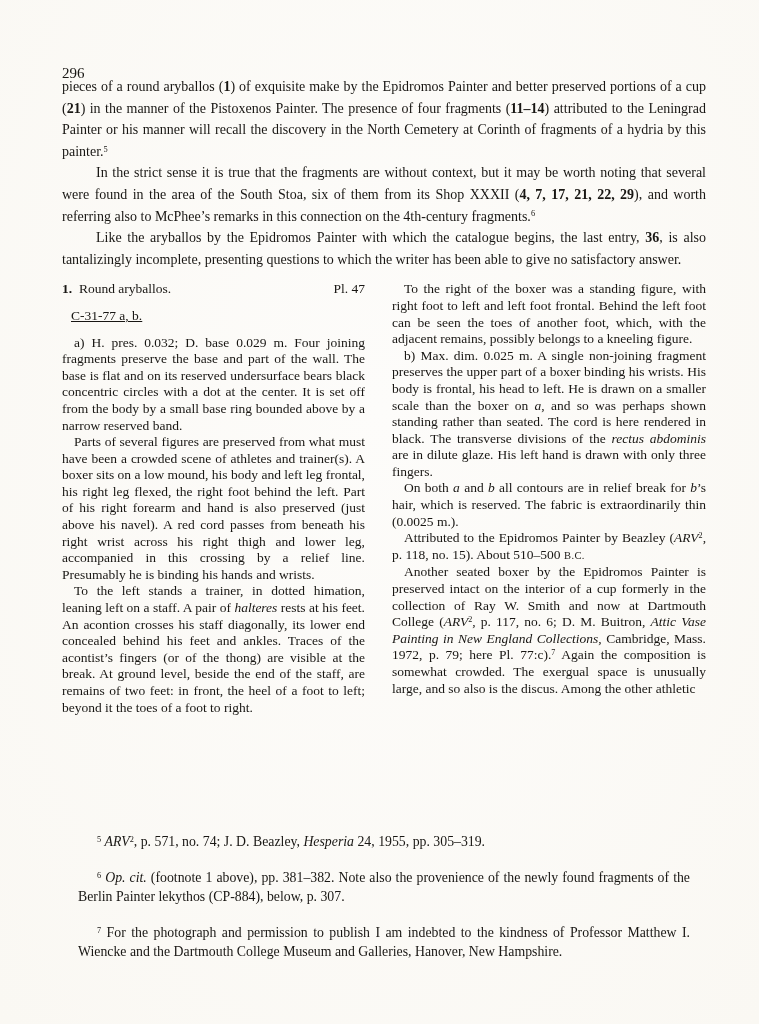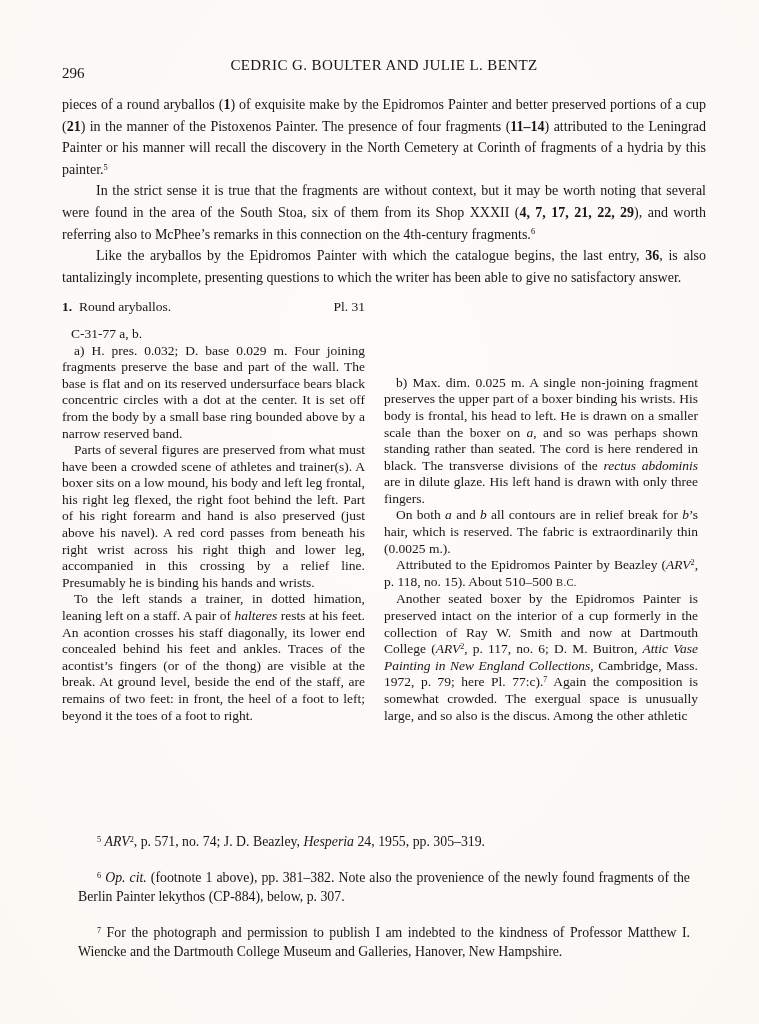--- a/index.html
+++ b/index.html
@@ -26,33 +26,32 @@
   .intro{flex:0 0 auto;}
   .intro p{
     margin:0;
     font-size:14px;
     line-height:21.6px;
     text-align:justify;
   }
   .intro p.indent{text-indent:34px;}
   .columns{
     display:flex;
-    gap:19px;
+    gap:27px;
     margin-top:11px;
     flex:0 0 auto;
-    align-items:flex-end;
   }
   .col{font-size:13.5px;line-height:16.6px;text-align:justify;}
   .col-left{width:303px;}
   .col-right{width:314px;}
   .entry-head{
     display:flex;justify-content:space-between;align-items:baseline;
     margin-bottom:10px;
   }
-  .inventory{padding-left:9px;}
+  .inventory{padding-left:9px;margin-bottom:10px;text-decoration:underline;}
   .col p{margin:0;text-indent:12px;}
   .footnotes{margin-top:auto;flex:0 0 auto;}
   .footnotes p{
     margin:16px;
     font-size:13.8px;
     line-height:19.6px;
     text-align:justify;
     text-indent:19px;
   }
   .seg-b{font-weight:bold;}
@@ -60,45 +59,45 @@
   .seg-sup{font-size:0.6em;position:relative;top:-0.5em;line-height:0;}
   .seg-sc{font-size:0.78em;letter-spacing:0.4px;}
 </style>
 </head>
 <body>
 
 <div class="page">
 
   <header class="page-header">
     <span class="page-num">296</span>
-    <span class="running-head">CEDRIC G. BOULTER AND JULIE L. BENTZ</span>
   </header>
 
   <section class="intro">
       <p><span>pieces of a round aryballos (</span><span class="seg-b">1</span><span>) of exquisite make by the Epidromos Painter and better preserved portions of a cup (</span><span class="seg-b">21</span><span>) in the manner of the Pistoxenos Painter. The presence of four fragments (</span><span class="seg-b">11–14</span><span>) attributed to the Leningrad Painter or his manner will recall the discovery in the North Cemetery at Corinth of fragments of a hydria by this painter.</span><span class="seg-sup">5</span></p>
       <p class="indent"><span>In the strict sense it is true that the fragments are without context, but it may be worth noting that several were found in the area of the South Stoa, six of them from its Shop XXXII (</span><span class="seg-b">4, 7, 17, 21, 22, 29</span><span>), and worth referring also to McPhee’s remarks in this connection on the 4th-century fragments.</span><span class="seg-sup">6</span></p>
       <p class="indent"><span>Like the aryballos by the Epidromos Painter with which the catalogue begins, the last entry, </span><span class="seg-b">36</span><span>, is also tantalizingly incomplete, presenting questions to which the writer has been able to give no satisfactory answer.</span></p>
     </section>
 
   <section class="columns">
 
     <div class="col col-left">
       <div class="entry-head">
         <span><span class="seg-b">1.</span><span>&nbsp; Round aryballos.</span></span>
-        <span>Pl. 31</span>
+        <span>Pl. 47</span>
       </div>
       <div class="inventory">C-31-77 a, b.</div>
       <div>
           <p><span>a) H. pres. 0.032; D. base 0.029 m. Four joining fragments preserve the base and part of the wall. The base is flat and on its reserved undersurface bears black concentric circles with a dot at the center. It is set off from the body by a small base ring bounded above by a narrow reserved band.</span></p>
           <p><span>Parts of several figures are preserved from what must have been a crowded scene of athletes and trainer(s). A boxer sits on a low mound, his body and left leg frontal, his right leg flexed, the right foot behind the left. Part of his right forearm and hand is also preserved (just above his navel). A red cord passes from beneath his right wrist across his right thigh and lower leg, accompanied in this crossing by a relief line. Presumably he is binding his hands and wrists.</span></p>
           <p><span>To the left stands a trainer, in dotted himation, leaning left on a staff. A pair of </span><span class="seg-i">halteres</span><span> rests at his feet. An acontion crosses his staff diagonally, its lower end concealed behind his feet and ankles. Traces of the acontist’s fingers (or of the thong) are visible at the break. At ground level, beside the end of the staff, are remains of two feet: in front, the heel of a foot to left; beyond it the toes of a foot to right.</span></p>
         </div>
     </div>
 
     <div class="col col-right">
+        <p><span>To the right of the boxer was a standing figure, with right foot to left and left foot frontal. Behind the left foot can be seen the toes of another foot, which, with the adjacent remains, possibly belongs to a kneeling figure.</span></p>
         <p><span>b) Max. dim. 0.025 m. A single non-joining fragment preserves the upper part of a boxer binding his wrists. His body is frontal, his head to left. He is drawn on a smaller scale than the boxer on </span><span class="seg-i">a</span><span>, and so was perhaps shown standing rather than seated. The cord is here rendered in black. The transverse divisions of the </span><span class="seg-i">rectus abdominis</span><span> are in dilute glaze. His left hand is drawn with only three fingers.</span></p>
         <p><span>On both </span><span class="seg-i">a</span><span> and </span><span class="seg-i">b</span><span> all contours are in relief break for </span><span class="seg-i">b</span><span>’s hair, which is reserved. The fabric is extraordinarily thin (0.0025 m.).</span></p>
         <p><span>Attributed to the Epidromos Painter by Beazley (</span><span class="seg-i">ARV</span><span class="seg-sup">2</span><span>, p. 118, no. 15). About 510–500 </span><span class="seg-sc">B.C.</span></p>
         <p><span>Another seated boxer by the Epidromos Painter is preserved intact on the interior of a cup formerly in the collection of Ray W. Smith and now at Dartmouth College (</span><span class="seg-i">ARV</span><span class="seg-sup">2</span><span>, p. 117, no. 6; D. M. Buitron, </span><span class="seg-i">Attic Vase Painting in New England Collections</span><span>, Cambridge, Mass. 1972, p. 79; here Pl. 77:c).</span><span class="seg-sup">7</span><span> Again the composition is somewhat crowded. The exergual space is unusually large, and so also is the discus. Among the other athletic</span></p>
       </div>
 
   </section>
 
   <footer class="footnotes">
       <p><span class="seg-sup">5</span><span> </span><span class="seg-i">ARV</span><span class="seg-sup">2</span><span>, p. 571, no. 74; J. D. Beazley, </span><span class="seg-i">Hesperia</span><span> 24, 1955, pp. 305–319.</span></p>

